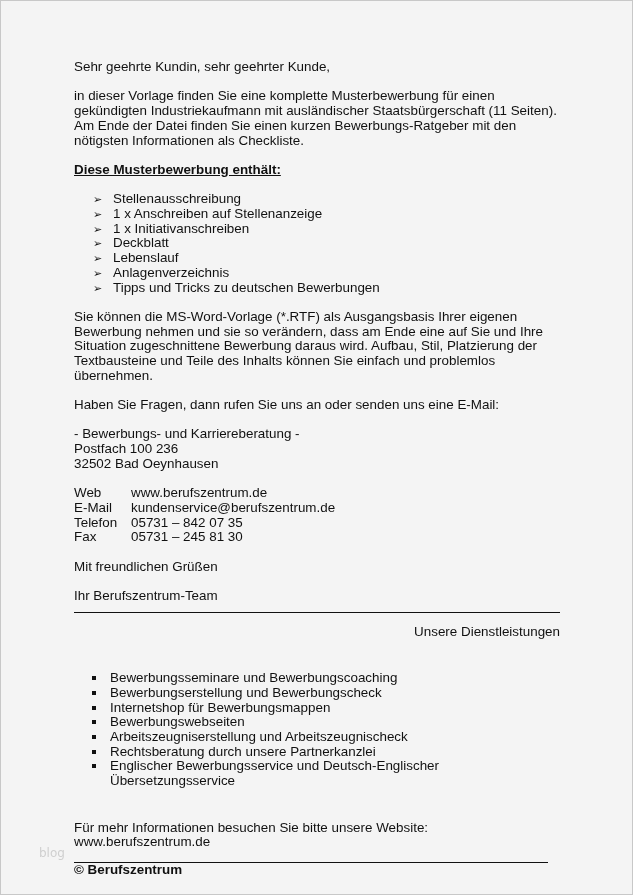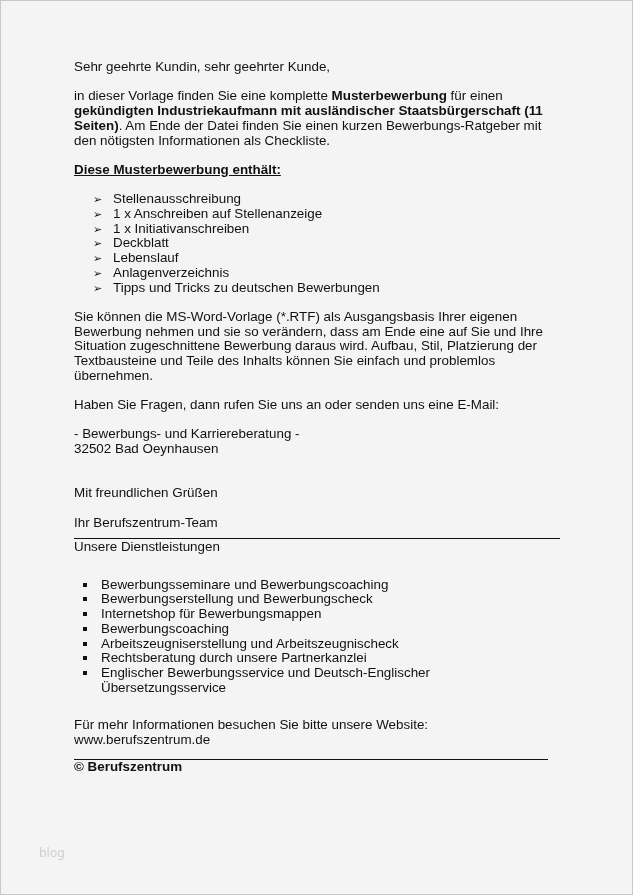--- a/index.html
+++ b/index.html
@@ -19,39 +19,39 @@
   }
   .content {
     position: absolute;
     left: 74px; top: 60px;
     width: 486px;
     font-size: 13.4px;
     line-height: 14.7px;
   }
   p { margin: 0; }
   .gap { height: 14.7px; }
-  b { font-weight: bold; }
+  b { font-weight: normal; }
   .heading-u { font-weight: bold; text-decoration: underline; }
   ul.arrow-list {
     list-style: none; margin: 0; padding: 0 0 0 19px;
   }
   ul.arrow-list li { position: relative; padding-left: 20px; }
   ul.arrow-list li .marker {
     position: absolute; left: 0; top: 0; font-size: 11px;
   }
-  ul.square-list { list-style: none; margin: 8px; padding: 0; }
+  ul.square-list { list-style: none; margin: 17px; padding: 0; }
   ul.square-list li { position: relative; padding-left: 19px; }
   ul.square-list li .marker {
     position: absolute; left: 1px; top: 5px;
     width: 4px; height: 4px; background: #111;
   }
   table.contact { border-collapse: collapse; }
   table.contact td { padding: 0; vertical-align: top; }
   table.contact td.k { width: 57px; }
-  .rule-top { border-top: 1.5px solid #111; margin-top: 8px; padding-top: 1px; }
+  .rule-top { border-top: 1.5px solid #111; margin-top: 8px; padding-top: 12px; text-align: right; }
   .footer-line { border-bottom: 1.5px solid #111; padding-bottom: 12px; width: 474px; }
   .copyright { text-align: left; font-weight: bold; width: 486px; }
   .watermark {
     position: absolute; left: 39px; top: 846px;
     font-size: 12px; color: #cfcfcf;
     font-family: "DejaVu Sans", sans-serif;
   }
 </style>
 </head>
 <body>
@@ -73,35 +73,56 @@
     <li><span class="marker">➢</span><span>Lebenslauf</span></li>
     <li><span class="marker">➢</span><span>Anlagenverzeichnis</span></li>
     <li><span class="marker">➢</span><span>Tipps und Tricks zu deutschen Bewerbungen</span></li>
   </ul>
   <div class="gap"></div>
   <p>Sie können die MS-Word-Vorlage (*.RTF) als Ausgangsbasis Ihrer eigenen Bewerbung nehmen und sie so verändern, dass am Ende eine auf Sie und Ihre Situation zugeschnittene Bewerbung daraus wird. Aufbau, Stil, Platzierung der Textbausteine und Teile des Inhalts können Sie einfach und problemlos übernehmen.</p>
   <div class="gap"></div>
   <p>Haben Sie Fragen, dann rufen Sie uns an oder senden uns eine E-Mail:</p>
   <div class="gap"></div>
   <p>- Bewerbungs- und Karriereberatung -</p>
+  <p>Postfach 100 236</p>
   <p>32502 Bad Oeynhausen</p>
   <div class="gap"></div>
+  <table class="contact">
+    <tbody>
+        <tr>
+          <td class="k">Web</td>
+          <td>www.berufszentrum.de</td>
+        </tr>
+    <tr>
+          <td class="k">E-Mail</td>
+          <td>kundenservice@berufszentrum.de</td>
+        </tr>
+    <tr>
+          <td class="k">Telefon</td>
+          <td>05731 – 842 07 35</td>
+        </tr>
+    <tr>
+          <td class="k">Fax</td>
+          <td>05731 – 245 81 30</td>
+        </tr>
+  </tbody>
+    </table>
   <div class="gap"></div>
   <p>Mit freundlichen Grüßen</p>
   <div class="gap"></div>
   <p>Ihr Berufszentrum-Team</p>
   <div class="rule-top">
     <p>Unsere Dienstleistungen</p>
   </div>
   <div class="gap"></div>
   <ul class="square-list">
     <li><span class="marker"></span><span>Bewerbungsseminare und Bewerbungscoaching</span></li>
     <li><span class="marker"></span><span>Bewerbungserstellung und Bewerbungscheck</span></li>
     <li><span class="marker"></span><span>Internetshop für Bewerbungsmappen</span></li>
-    <li><span class="marker"></span><span>Bewerbungscoaching</span></li>
+    <li><span class="marker"></span><span>Bewerbungswebseiten</span></li>
     <li><span class="marker"></span><span>Arbeitszeugniserstellung und Arbeitszeugnischeck</span></li>
     <li><span class="marker"></span><span>Rechtsberatung durch unsere Partnerkanzlei</span></li>
     <li><span class="marker"></span><span>Englischer Bewerbungsservice und Deutsch-Englischer Übersetzungsservice</span></li>
   </ul>
   <div class="gap"></div>
   <p class="footer-line">Für mehr Informationen besuchen Sie bitte unsere Website: www.berufszentrum.de</p>
   <p class="copyright">© Berufszentrum</p>
 </div>
 
 <div class="watermark">blog</div>

